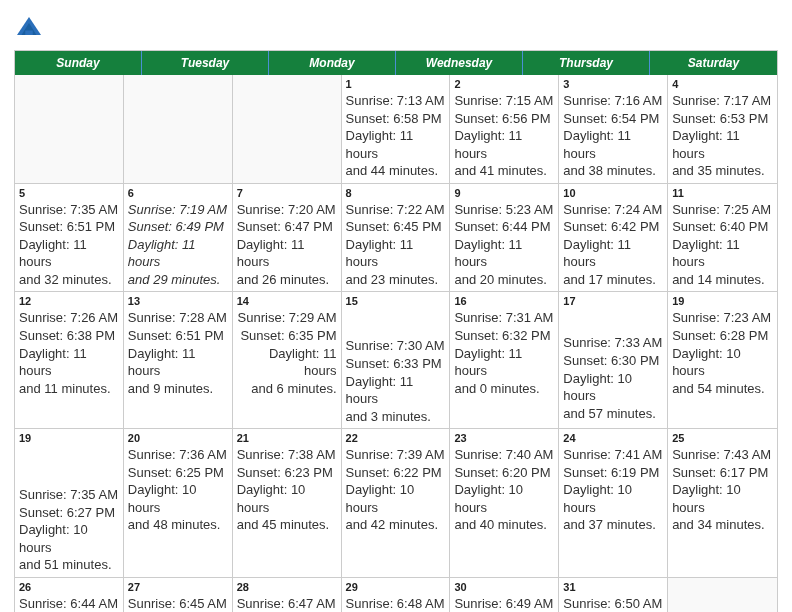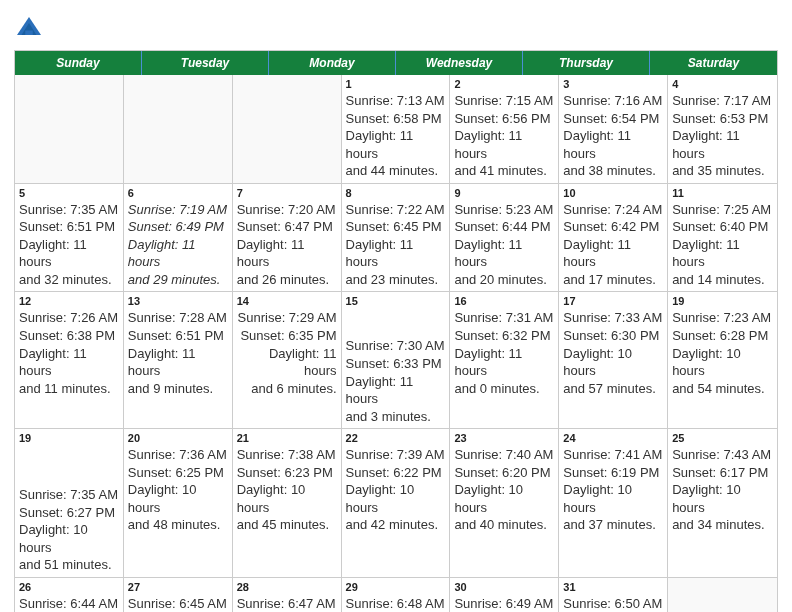--- a/index.html
+++ b/index.html
@@ -266,21 +266,21 @@
           </div>
           <div class="cal-cell">
             <div class="day-num">16</div>
             <div class="cell-text" style="white-space: pre-line;">Sunrise: 7:31 AM
 Sunset: 6:32 PM
 Daylight: 11 hours
 and 0 minutes.</div>
           </div>
           <div class="cal-cell">
             <div class="day-num">17</div>
-            <div class="cell-text" style="white-space: pre-line;">Sunrise: 7:33 AM
+            <div class="cell-text" style="white-space: pre-line; margin-top: 25px;">Sunrise: 7:33 AM
 Sunset: 6:30 PM
 Daylight: 10 hours
 and 57 minutes.</div>
           </div>
           <div class="cal-cell">
             <div class="day-num">19</div>
             <div class="cell-text" style="white-space: pre-line;">Sunrise: 7:23 AM
 Sunset: 6:28 PM
 Daylight: 10 hours
 and 54 minutes.</div>

